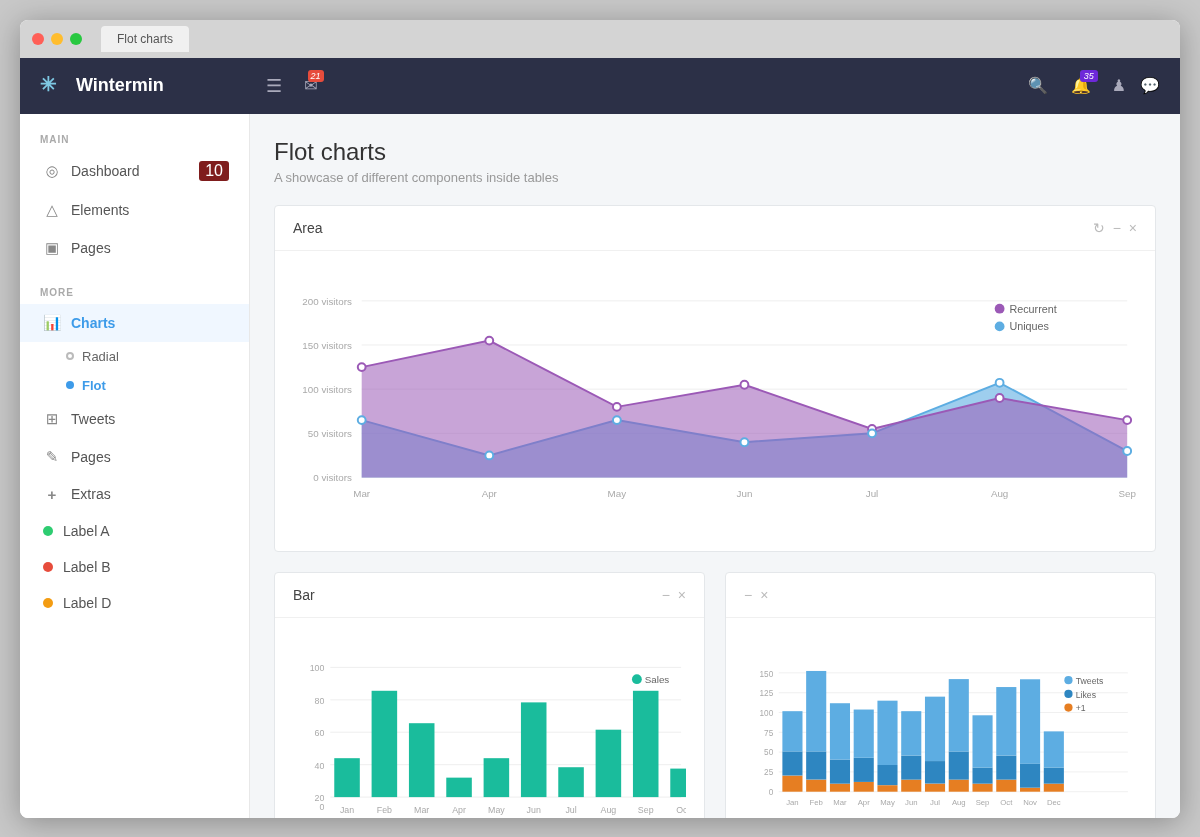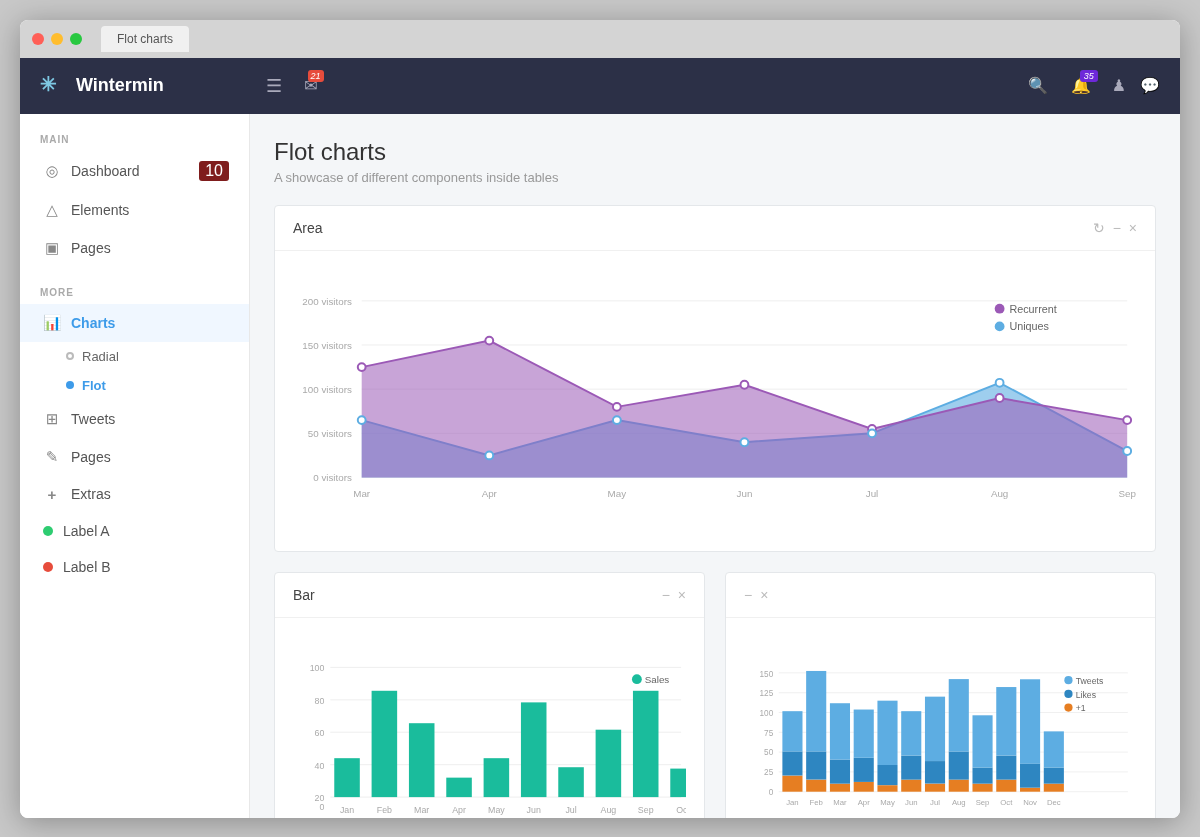--- a/index.html
+++ b/index.html
@@ -329,20 +329,24 @@
         </div>
 
 
         <div class="sidebar-item">
           <div class="label-dot" style="background:#2ecc71;"></div>
           <span>Label A</span>
         </div>
         <div class="sidebar-item">
           <div class="label-dot" style="background:#e74c3c;"></div>
           <span>Label B</span>
+        </div>
+        <div class="sidebar-item">
+          <div class="label-dot" style="background:#f39c12;"></div>
+          <span>Label D</span>
         </div>
       </aside>
 
       <main class="content">
         <div class="page-header">
           <h1 class="page-title">Flot charts</h1>
           <p class="page-subtitle">A showcase of different components inside tables</p>
         </div>
 
         <div class="chart-card">

